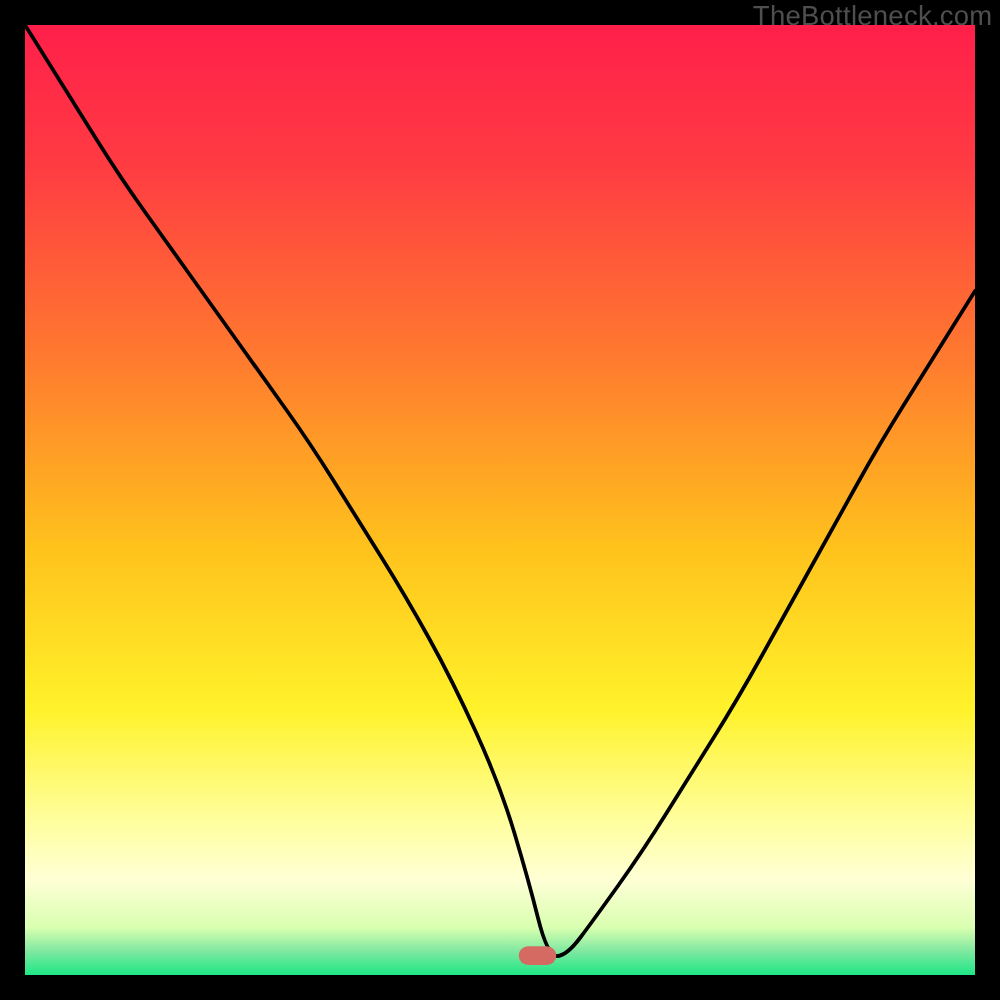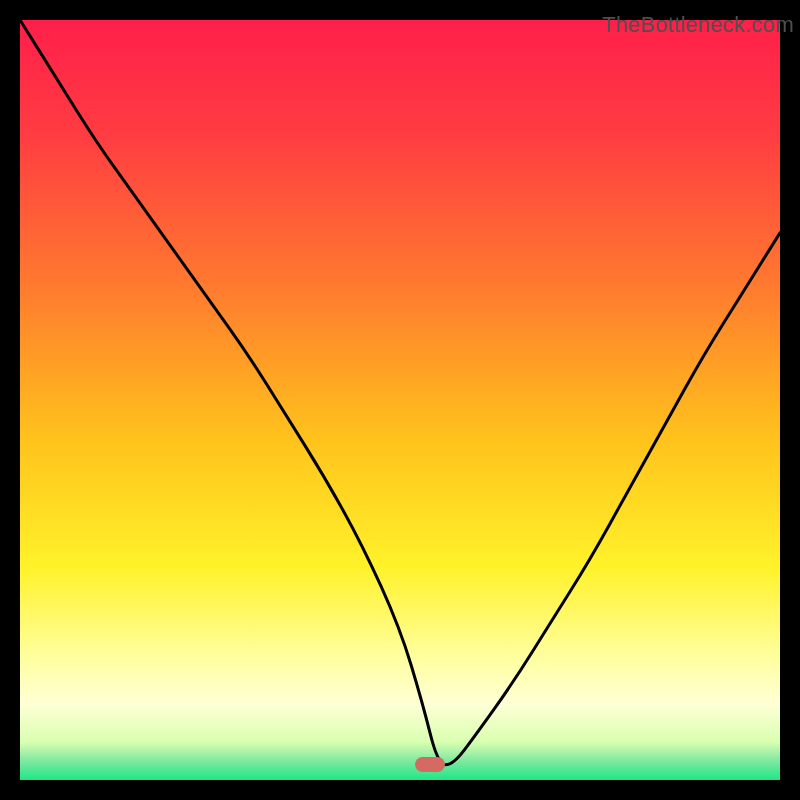--- a/index.html
+++ b/index.html
@@ -35,21 +35,21 @@
   }
   .curve {
     position: absolute;
     left: 0;
     top: 0;
     width: 100%;
     height: 100%;
   }
   .watermark {
     position: absolute;
-    top: 12px;
+    top: 0px;
     right: 6px;
     font-family: Arial, Helvetica, sans-serif;
     font-size: 22px;
     color: #4f4f4f;
     letter-spacing: 0.2px;
   }
   .hotspot {
     position: absolute;
     border-radius: 8px;
   }

